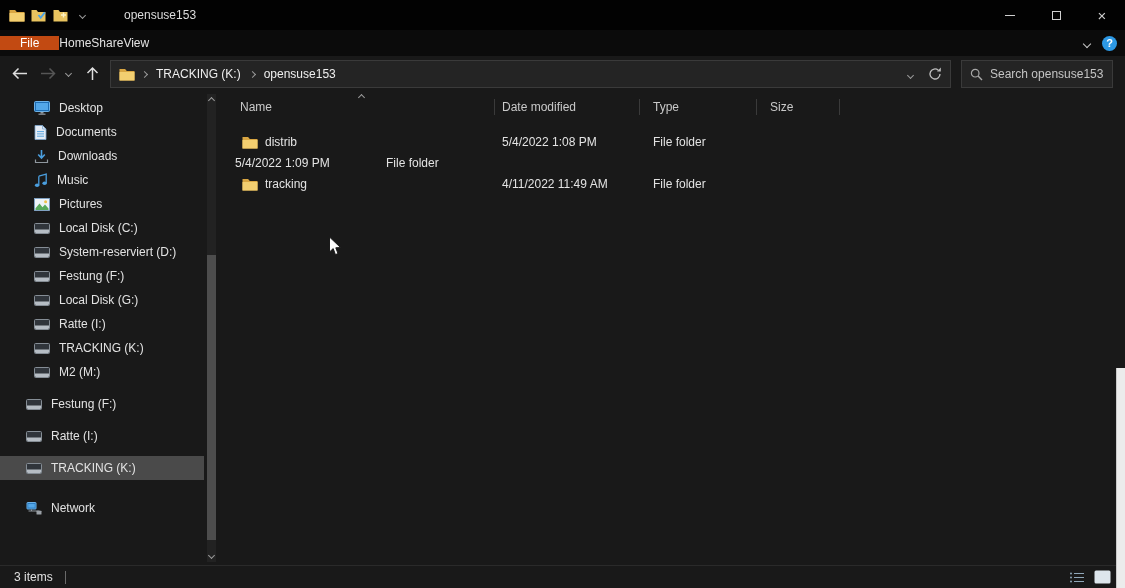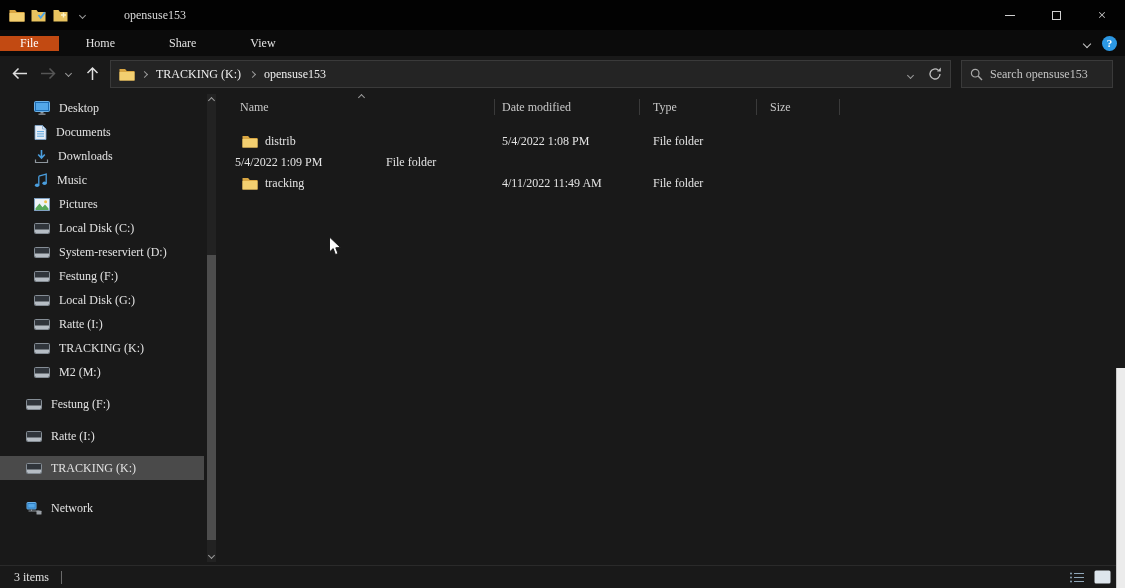--- a/index.html
+++ b/index.html
@@ -1,33 +1,33 @@
 <!DOCTYPE html>
 <html><head>
 <meta charset="utf-8">
 <style>
   *{box-sizing:border-box;margin:0;padding:0}
   html,body{background:#3a3a3a}
   .window{position:relative;width:1125px;height:588px;background:#191919;overflow:hidden;
-          font-family:Liberation Serif, serif;font-size:12px;color:#e6e6e6;cursor:default}
+          font-family:Liberation Sans, sans-serif;font-size:12px;color:#e6e6e6;cursor:default}
 
   
   .titlebar{position:absolute;top:0;left:0;width:100%;height:30px;background:#020202;display:flex;align-items:center}
   .qat{display:flex;align-items:center;gap:3px;padding-left:7px}
   .qat-btn{width:19px;height:20px;display:flex;align-items:center;justify-content:center}
   .title-text{margin-left:32px;color:#dcdcdc;white-space:nowrap}
   .win-controls{position:absolute;right:0;top:0;height:30px;display:flex}
   .win-btn{width:46px;height:30px;display:flex;align-items:center;justify-content:center}
   .min-glyph{width:10px;height:1px;background:#cfcfcf}
   .max-glyph{width:9px;height:9px;border:1px solid #cfcfcf}
   .close-glyph{color:#cfcfcf;font-size:15px;line-height:1}
 
   
   .ribbon{position:absolute;top:30px;left:0;width:100%;height:26px;background:#0b0b0b;display:flex;align-items:center}
-  .tab{display:flex;align-items:center;padding:0 27px;color:#e2e2e2}
+  .tab{display:flex;align-items:center;padding:0 0;color:#e2e2e2}
   .tab.file{background:#c24a12;color:#fff;padding:0 20px}
   .ribbon-right{position:absolute;right:8px;top:0;height:26px;display:flex;align-items:center;gap:12px}
   .help-btn{width:15px;height:15px;border-radius:50%;background:#2c98e4;color:#fff;font-size:11px;font-weight:bold;
             display:flex;align-items:center;justify-content:center}
 
   
   .chev{display:inline-block;width:6px;height:6px;border-right:1.3px solid #9a9a9a;border-bottom:1.3px solid #9a9a9a}
   .chev.r{transform:rotate(-45deg)}
   .chev.d{transform:rotate(45deg)}
   .chev.u{transform:rotate(-135deg)}

